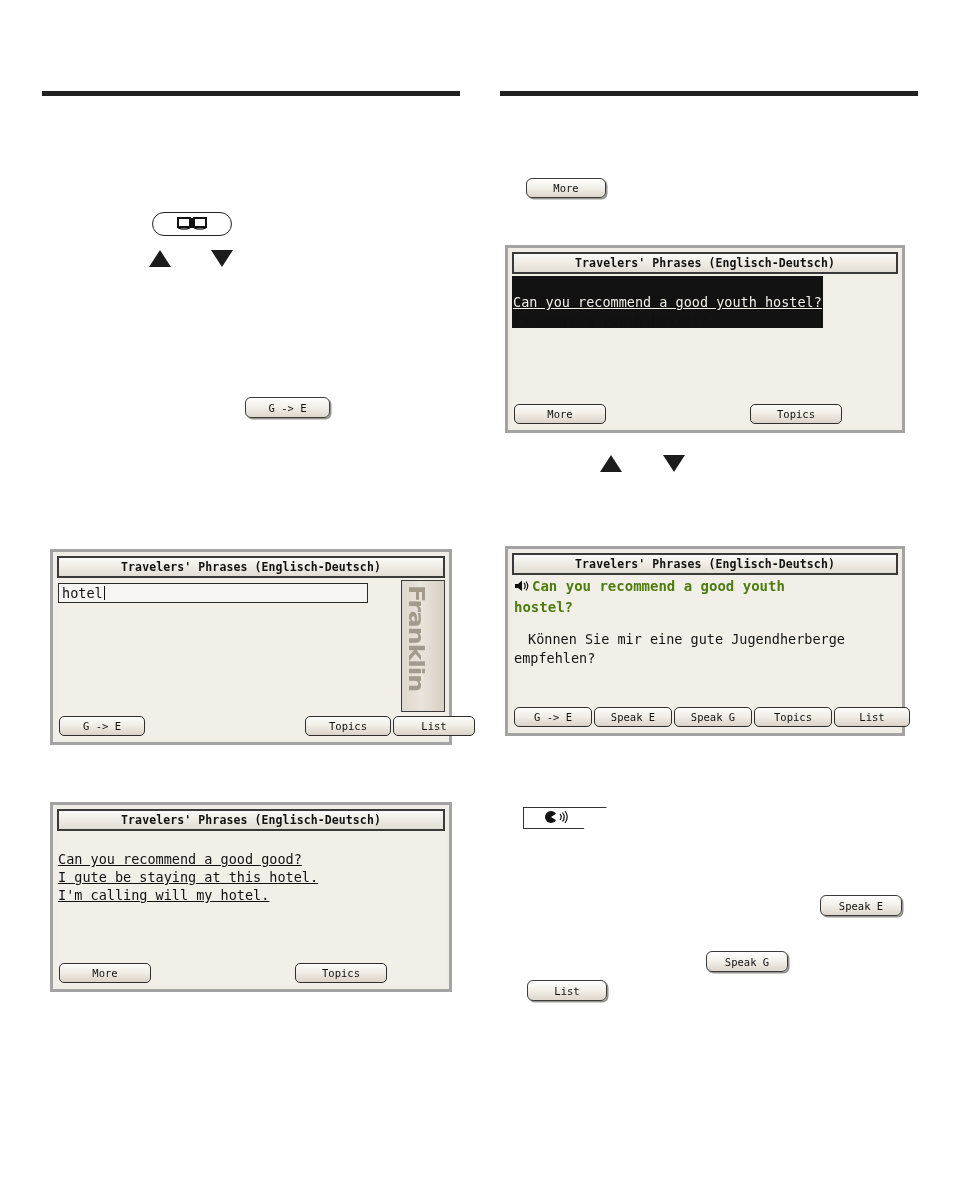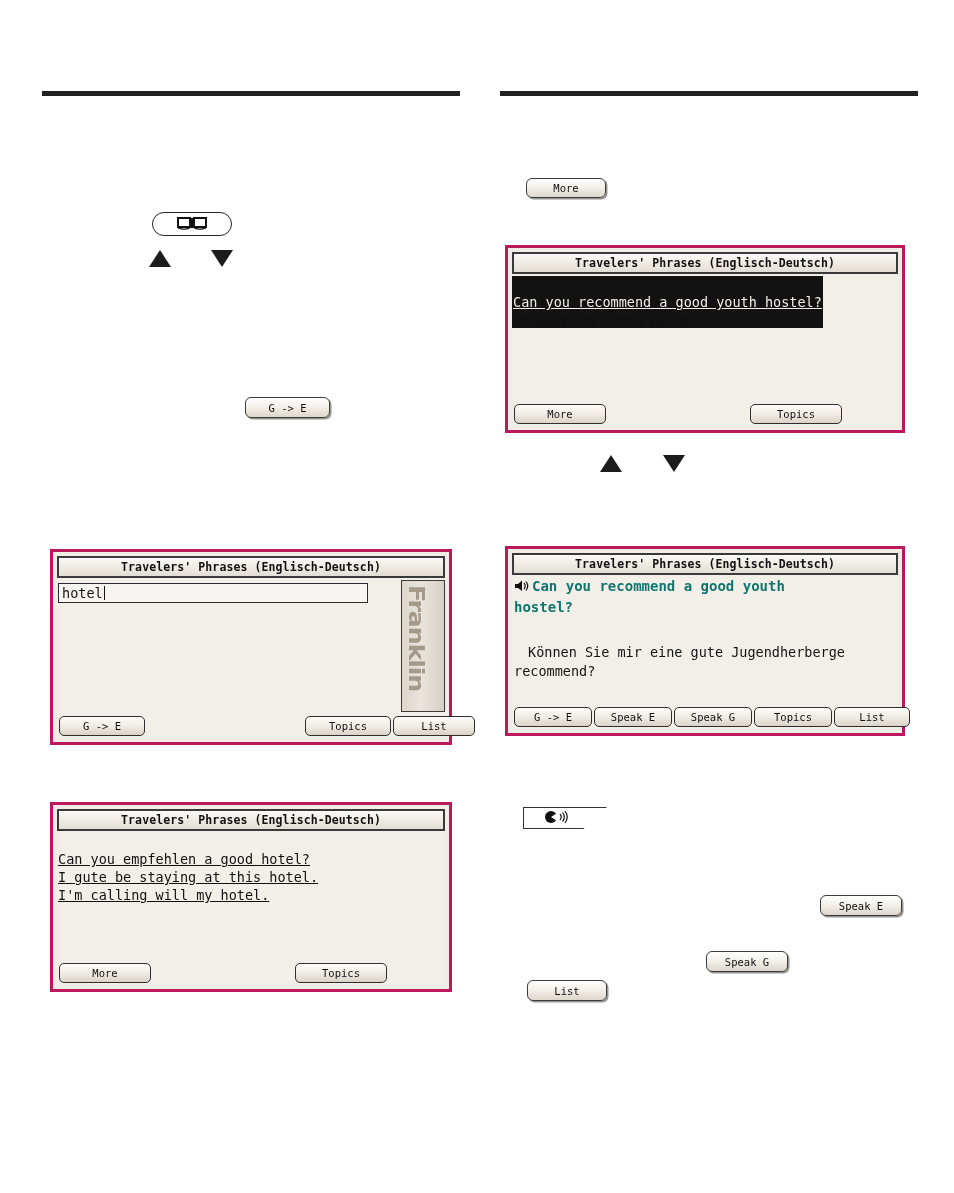--- a/index.html
+++ b/index.html
@@ -22,21 +22,21 @@
     height: 5px;
     background: #212121;
   }
   .page-rule.left  { left: 42px;  top: 91px; width: 418px; }
   .page-rule.right { left: 500px; top: 91px; width: 418px; }
 
   
   .lcd {
     position: absolute;
     box-sizing: border-box;
-    border: 3px solid #be185d;
+    border: 3px solid #a3a3a3;
     background: #f0ece6;
     padding: 4px;
   }
   .lcd-inner {
     position: relative;
     width: 100%;
     height: 100%;
     background: #f2efe9;
   }
   .lcd-title {
@@ -133,29 +133,29 @@
     letter-spacing: -1px;
     transform: scaleY(1.15);
     transform-origin: top left;
   }
 
   
   .phrase-en {
     font-size: 14px;
     font-weight: bold;
     line-height: 19px;
-    color: #0f766e;
+    color: #4d7c0f;
     padding-left: 2px;
   }
   .phrase-de {
     font-size: 13.5px;
     line-height: 19px;
     color: #141414;
     padding-left: 2px;
-    margin-top: 26px;
+    margin-top: 13px;
   }
   .indent { padding-left: 16px; }
   .spk-glyph {
     display: inline-block;
     width: 18px;
     vertical-align: -2px;
   }
 
   
   .softbar {
@@ -268,21 +268,21 @@
       <div class="softbtn" style="left:248px; width:86px;">Topics</div>
       <div class="softbtn" style="left:336px; width:82px;">List</div>
     </div>
   </div>
 </div>
 
 <div class="lcd" style="left:50px; top:802px; width:402px; height:190px;">
   <div class="lcd-inner">
     <div class="lcd-title">Travelers' Phrases (Englisch-Deutsch)</div>
     <div class="lcd-body">
-      <span class="row-wrap"><span class="phrase-row">Can you empfehlen a good hotel?</span></span>
+      <span class="row-wrap"><span class="phrase-row">Can you recommend a good good?</span></span>
       <span class="row-wrap"><span class="phrase-row">I gute be staying at this hotel.</span></span>
       <span class="row-wrap"><span class="phrase-row">I'm calling will my hotel.</span></span>
     </div>
     <div class="softbar">
       <div class="softbtn" style="left:2px; width:92px;">More</div>
       <div class="softbtn" style="left:238px; width:92px;">Topics</div>
     </div>
   </div>
 </div>
 
@@ -315,21 +315,21 @@
         <span class="spk-glyph">
           <svg width="16" height="14" viewBox="0 0 16 14" aria-hidden="true">
             <path d="M1 5 H4 L8 1.5 V12 L4 9 H1 Z" fill="#111"></path>
             <path d="M10 4 Q12.5 7 10 10" fill="none" stroke="#111" stroke-width="1.2"></path>
             <path d="M12 2.5 Q15.5 7 12 11.5" fill="none" stroke="#111" stroke-width="1.2"></path>
           </svg>
         </span><span>Can you recommend a good youth</span>
       </div>
       <div class="phrase-en">hostel?</div>
       <div class="phrase-de indent">Können Sie mir eine gute Jugendherberge</div>
-      <div class="phrase-de" style="margin-top:0;">recommend?</div>
+      <div class="phrase-de" style="margin-top:0;">empfehlen?</div>
     </div>
     <div class="softbar">
       <div class="softbtn" style="left:2px; width:78px;">G -&gt; E</div>
       <div class="softbtn" style="left:82px; width:78px;">Speak E</div>
       <div class="softbtn" style="left:162px; width:78px;">Speak G</div>
       <div class="softbtn" style="left:242px; width:78px;">Topics</div>
       <div class="softbtn" style="left:322px; width:76px;">List</div>
     </div>
   </div>
 </div>

